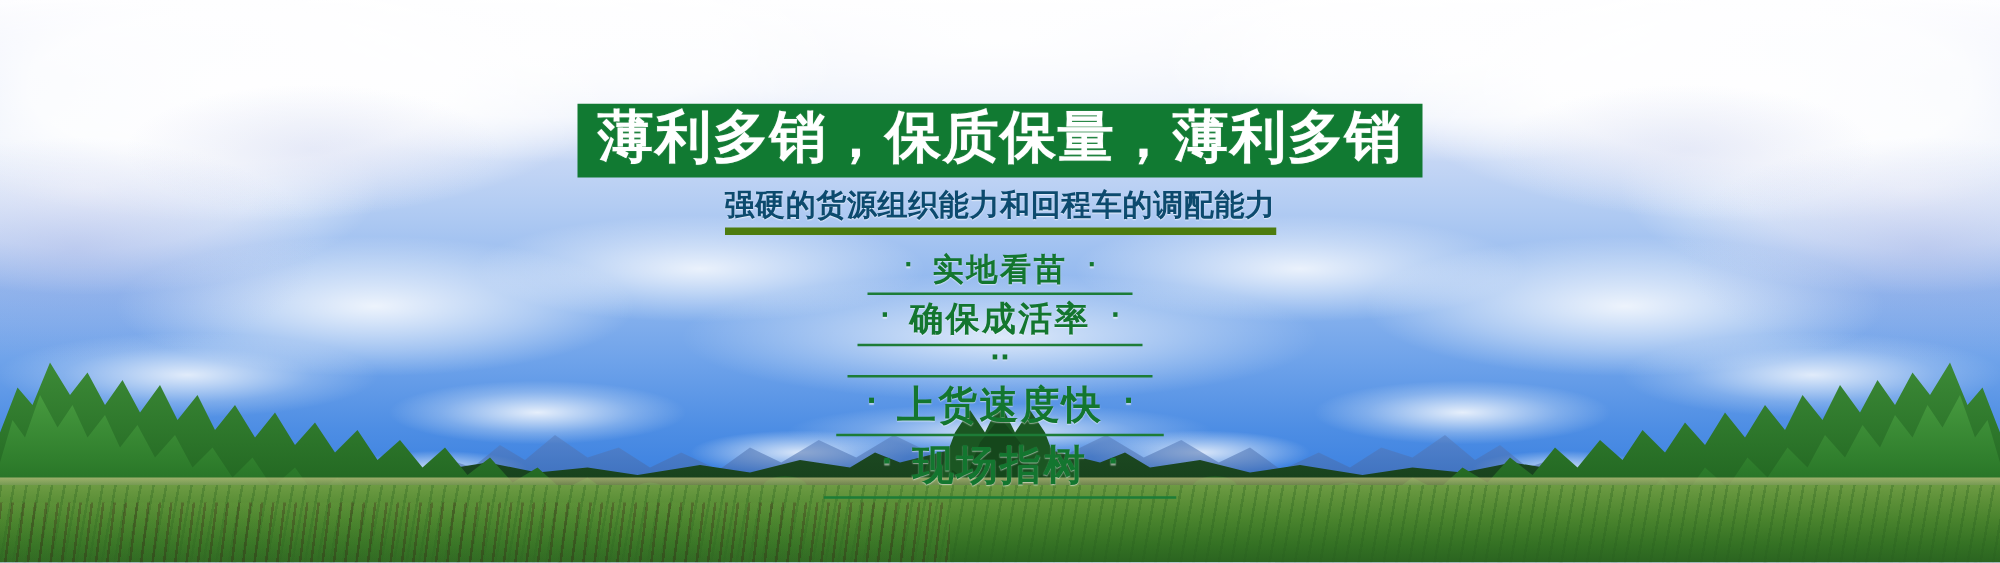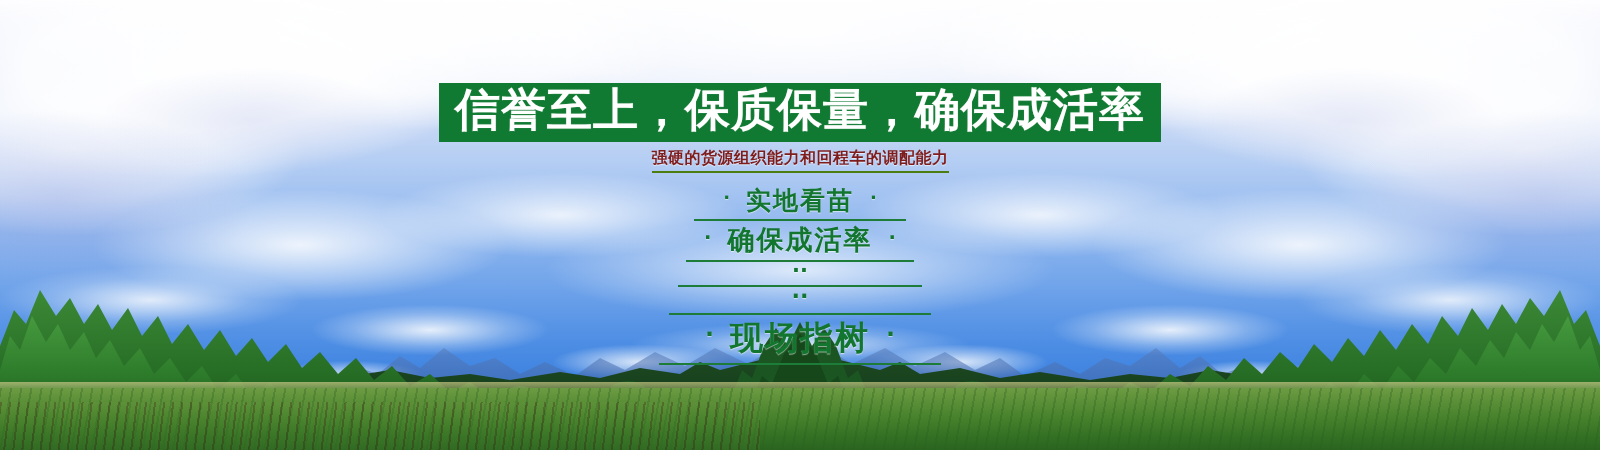--- a/index.html
+++ b/index.html
@@ -155,27 +155,27 @@
     font-weight: bold;
     font-size: 45px;
     letter-spacing: 1px;
     line-height: 1.08;
     white-space: nowrap;
     text-shadow: 0 0 1px rgba(255,255,255,0.4);
   }
 
   .subtitle {
     margin-top: 6px;
-    color: #7f1d1d;
+    color: #0c4a6e;
     font-family: "DejaVu Sans", "Liberation Sans", sans-serif;
     font-weight: bold;
-    font-size: 16px;
+    font-size: 24px;
     letter-spacing: 0.5px;
     white-space: nowrap;
-    border-bottom: 2px solid #4d7c0f;
+    border-bottom: 6px solid #4d7c0f;
     padding-bottom: 2px;
     text-shadow: 0 1px 1px rgba(255,255,255,0.65);
   }
 
   .feature-list {
     margin-top: 10px;
     display: flex;
     flex-direction: column;
     align-items: center;
   }
@@ -314,21 +314,21 @@
   </svg>
 
   <div class="field-strip"></div>
   <div class="field">
     <div class="field-rows"></div>
   </div>
 
   <div class="content">
 
     <div class="headline-bar">
-      <span class="headline-text">信誉至上，保质保量，确保成活率</span>
+      <span class="headline-text">薄利多销，保质保量，薄利多销</span>
     </div>
 
     <div class="subtitle">强硬的货源组织能力和回程车的调配能力</div>
 
     <div class="feature-list">
 
       <div class="feature-item fi-0">
         <span class="dot">·</span>
         <span class="flabel">实地看苗</span>
         <span class="dot">·</span>
@@ -340,20 +340,21 @@
         <span class="dot">·</span>
       </div>
 
       <div class="feature-item fi-2">
         <span class="dot">·</span>
         <span class="dot">·</span>
       </div>
 
       <div class="feature-item fi-3">
         <span class="dot">·</span>
+        <span class="flabel">上货速度快</span>
         <span class="dot">·</span>
       </div>
 
       <div class="feature-item fi-4">
         <span class="dot">·</span>
         <span class="flabel">现场指树</span>
         <span class="dot">·</span>
       </div>
 
     </div>

